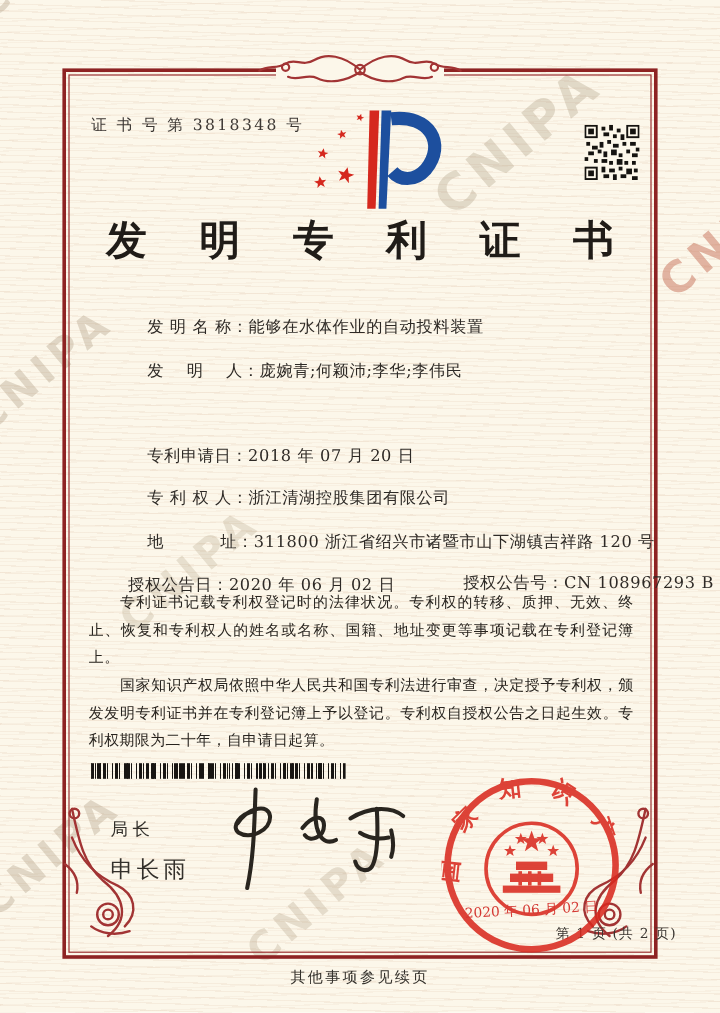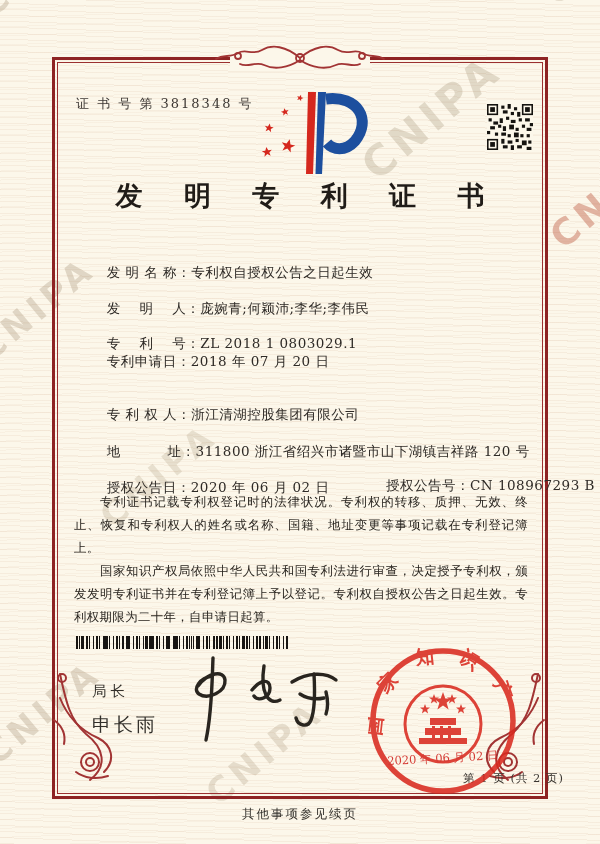--- a/index.html
+++ b/index.html
@@ -36,28 +36,28 @@
   .flourish{position:absolute;z-index:3;}
   .content{position:absolute;z-index:4;left:0;top:0;width:600px;height:844px;}
   .cert-no{
     position:absolute;left:76px;top:95px;
     font-size:13px;letter-spacing:2px;color:#3c3733;white-space:pre;
   }
   .logo{position:absolute;left:256px;top:88px;}
   .qr{position:absolute;left:487px;top:104px;}
   .title{
     position:absolute;left:0;top:178px;width:600px;
-    text-align:center;font-size:27px;font-weight:600;
+    text-align:center;font-size:34px;font-weight:600;
     letter-spacing:16px;text-indent:16px;color:#201c18;
   }
   .row{
     position:absolute;left:78px;font-size:13.5px;color:#2e2a26;
     white-space:pre;letter-spacing:0.5px;
   }
-  .row .lbl{display:inline-block;min-width:84px;}
+  .row .lbl{display:inline-block;min-width:84px;margin-left:16px;}
   .grant-no{position:absolute;left:308px;top:4px;white-space:pre;margin-top:10px;}
   .paras{
     position:absolute;left:74px;top:490px;width:454px;
     font-size:12.4px;line-height:1.86;color:#28241f;letter-spacing:0.4px;
     text-align:justify;
   }
   .paras p{margin:0;text-indent:2.1em;}
   .barcode{
     position:absolute;left:76px;top:636px;width:212px;height:13px;
     background-image:
@@ -199,29 +199,26 @@
         <rect x="10" y="26" width="3" height="2"></rect>
           <rect x="15" y="26" width="2" height="3"></rect>
           <rect x="19" y="26" width="3" height="2"></rect>
           <rect x="25" y="27" width="3" height="2"></rect>
       </g>
     </svg>
 
     <div class="title">发 明 专 利 证 书</div>
 
     <div class="row" style="top:248px;">
-      <span class="lbl">发 明 名 称：</span><span>专利权自授权公告之日起生效</span>
+      <span class="lbl">发 明 名 称：</span><span>能够在水体作业的自动投料装置</span>
     </div>
     <div class="row" style="top:284px;text-align:right;">
       <span class="lbl">发　 明　 人：</span><span>庞婉青;何颖沛;李华;李伟民</span>
     </div>
-    <div class="row" style="top:319px;">
-      <span class="lbl">专　 利　 号：</span><span>ZL 2018 1 0803029.1</span>
-    </div>
-    <div class="row" style="top:337px;">
+    <div class="row" style="top:355px;">
       <span class="lbl">专利申请日：</span><span>2018 年 07 月 20 日</span>
     </div>
     <div class="row" style="top:390px;text-align:center;">
       <span class="lbl">专 利 权 人：</span><span>浙江清湖控股集团有限公司</span>
     </div>
     <div class="row" style="top:427px;">
       <span class="lbl">地　　　 址：</span><span>311800 浙江省绍兴市诸暨市山下湖镇吉祥路 120 号</span>
     </div>
 
     <div class="row" style="top:463px;width:460px;">

